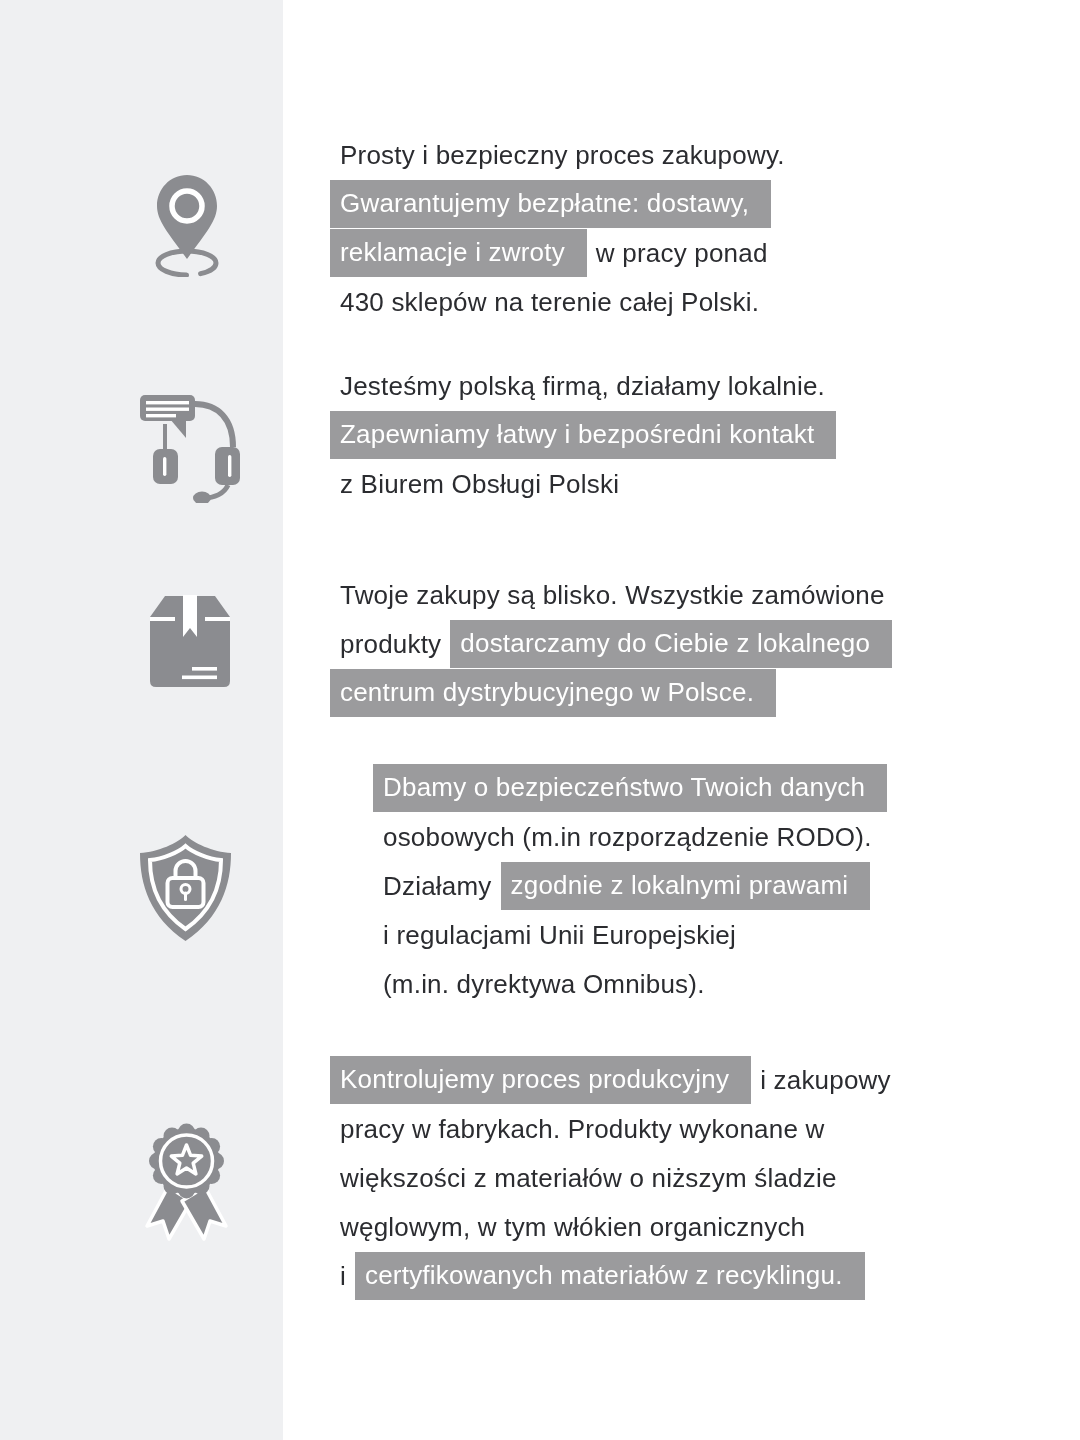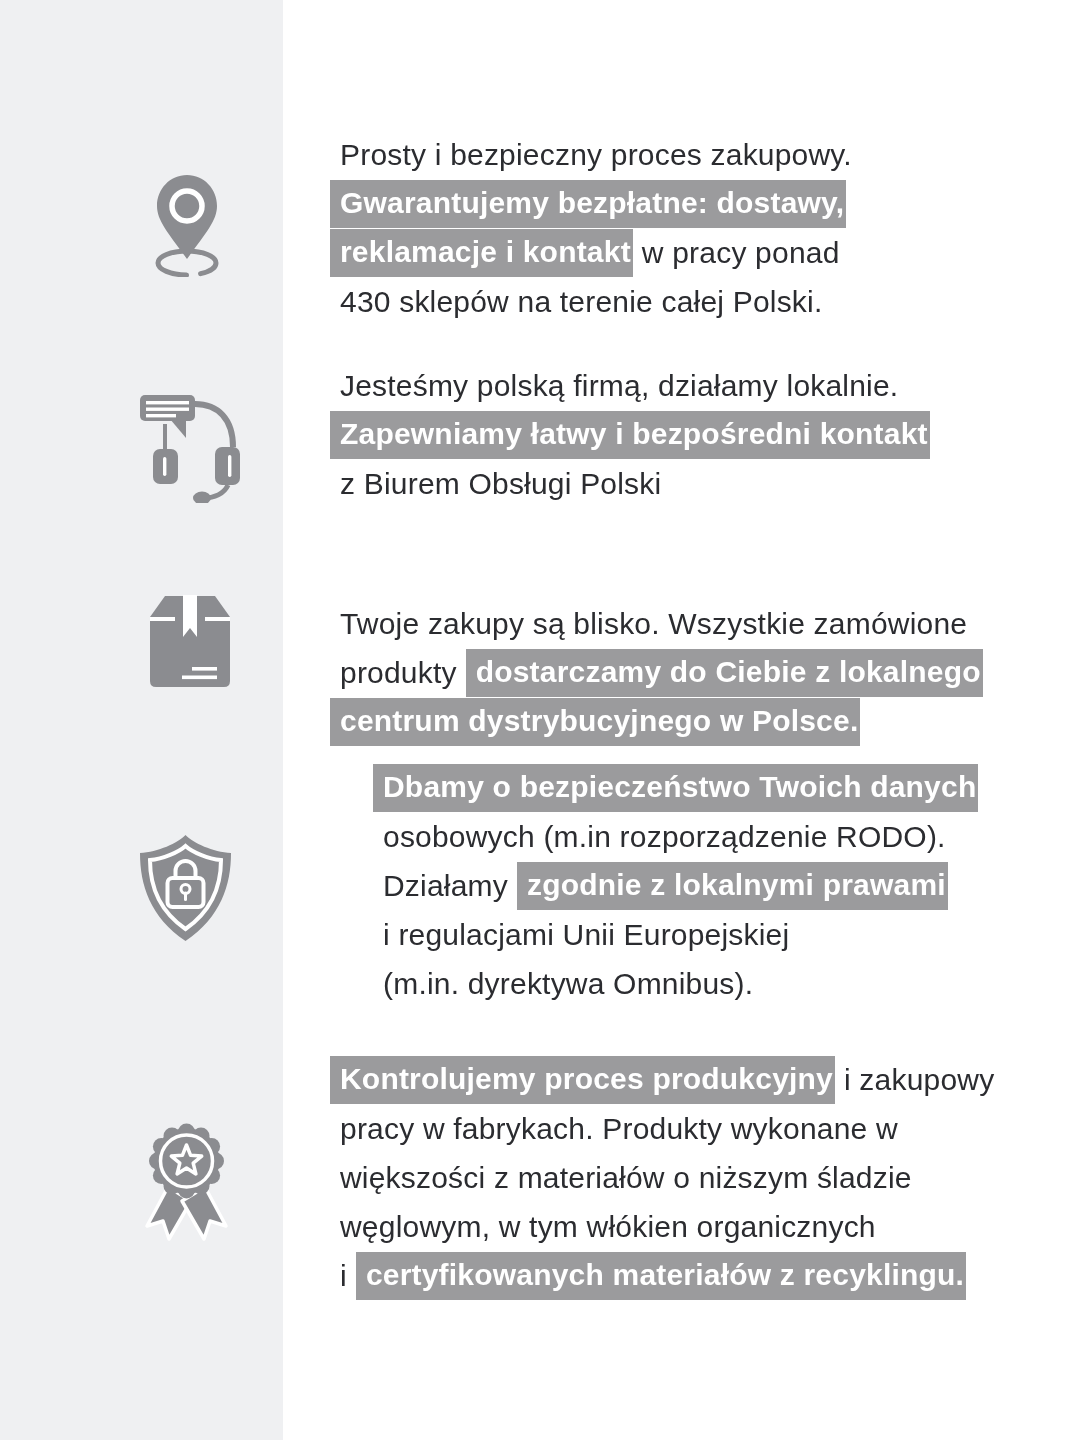--- a/index.html
+++ b/index.html
@@ -30,35 +30,35 @@
   #icon-0{left:154px;top:173px;width:66px;height:104px;}
   #icon-1{left:140px;top:393px;width:100px;height:110px;}
   #icon-2{left:150px;top:594px;width:80px;height:100px;}
   #icon-3{left:133px;top:833px;width:105px;height:110px;}
   #icon-4{left:135px;top:1123px;width:103px;height:122px;}
 
   .content{position:absolute;left:340px;top:0;width:720px;}
   .section{position:absolute;left:0;width:720px;}
   #sec-0{top:130px;}
   #sec-1{top:361px;}
-  #sec-2{top:570px;margin-top:29px;}
+  #sec-2{top:570px;}
   #sec-3{top:763px;margin-left:43px;}
   #sec-4{top:1055px;text-align:center;}
   .line{
     height:49px;display:flex;align-items:center;white-space:pre;
   }
   .seg{
-    font-size:30px;line-height:38px;color:var(--text-color);
+    font-size:26px;line-height:38px;color:var(--text-color);
     letter-spacing:.2px;
   }
   .seg.h{
     background:var(--highlight-bg);
     color:var(--highlight-text);
-    font-weight:700;
-    padding:4px 2px 6px 10px;
+    font-weight:400;
+    padding:4px 22px 6px 10px;
   }
   .seg + .seg{margin-left:9px;}
   .line > .seg.h:first-child{margin-left:-10px;}
 </style>
 </head>
 <body>
 
 <div class="sidebar">
 
   <div class="icon" id="icon-0">
@@ -132,21 +132,21 @@
       <polygon points="51.5,22 55.6,32.3 66.7,33.1 58.2,40.2 60.9,50.9 51.5,45 42.1,50.9 44.8,40.2 36.3,33.1 47.4,32.3" stroke="#ffffff" stroke-width="3.5" stroke-linejoin="round" fill="none"></polygon>
     </svg>
   </div>
 
 </div>
 
 <div class="content">
     <div class="section" id="sec-0">
       <div class="line"><span class="seg">Prosty i bezpieczny proces zakupowy.</span></div>
       <div class="line"><span class="seg h">Gwarantujemy bezpłatne: dostawy,</span></div>
-      <div class="line"><span class="seg h">reklamacje i kontakt</span><span class="seg">w pracy ponad</span></div>
+      <div class="line"><span class="seg h">reklamacje i zwroty</span><span class="seg">w pracy ponad</span></div>
       <div class="line"><span class="seg">430 sklepów na terenie całej Polski.</span></div>
     </div>
     <div class="section" id="sec-1">
       <div class="line"><span class="seg">Jesteśmy polską firmą, działamy lokalnie.</span></div>
       <div class="line"><span class="seg h">Zapewniamy łatwy i bezpośredni kontakt</span></div>
       <div class="line"><span class="seg">z Biurem Obsługi Polski</span></div>
     </div>
     <div class="section" id="sec-2">
       <div class="line"><span class="seg">Twoje zakupy są blisko. Wszystkie zamówione</span></div>
       <div class="line"><span class="seg">produkty</span><span class="seg h">dostarczamy do Ciebie z lokalnego</span></div>

